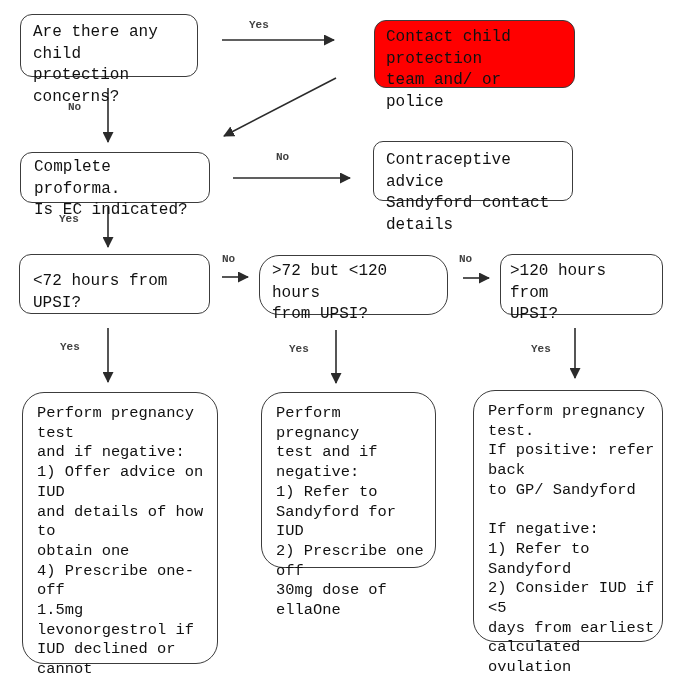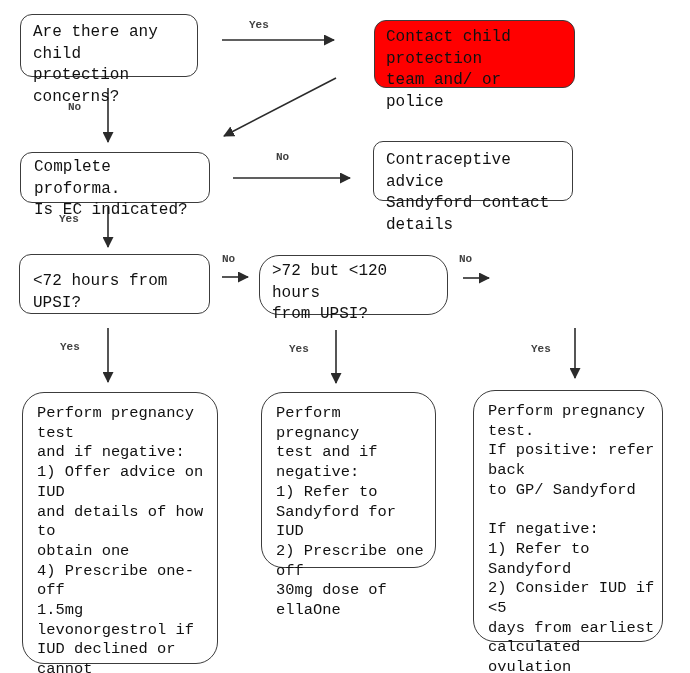--- a/index.html
+++ b/index.html
@@ -102,20 +102,22 @@
 Sandyford contact details</div>
 
   <div class="node n-proforma">Complete proforma.
 Is EC indicated?</div>
 
   <div class="node n-lt72">&lt;72 hours from UPSI?</div>
 
   <div class="node n-b72">&gt;72 but &lt;120 hours
 from UPSI?</div>
 
+  <div class="node n-gt120">&gt;120 hours from
+UPSI?</div>
 
   <div class="node small n-act1">Perform pregnancy test
 and if negative:
 1) Offer advice on IUD
 and details of how to
 obtain one
 4) Prescribe one-off
 1.5mg levonorgestrol if
 IUD declined or cannot
 be fitted that day

